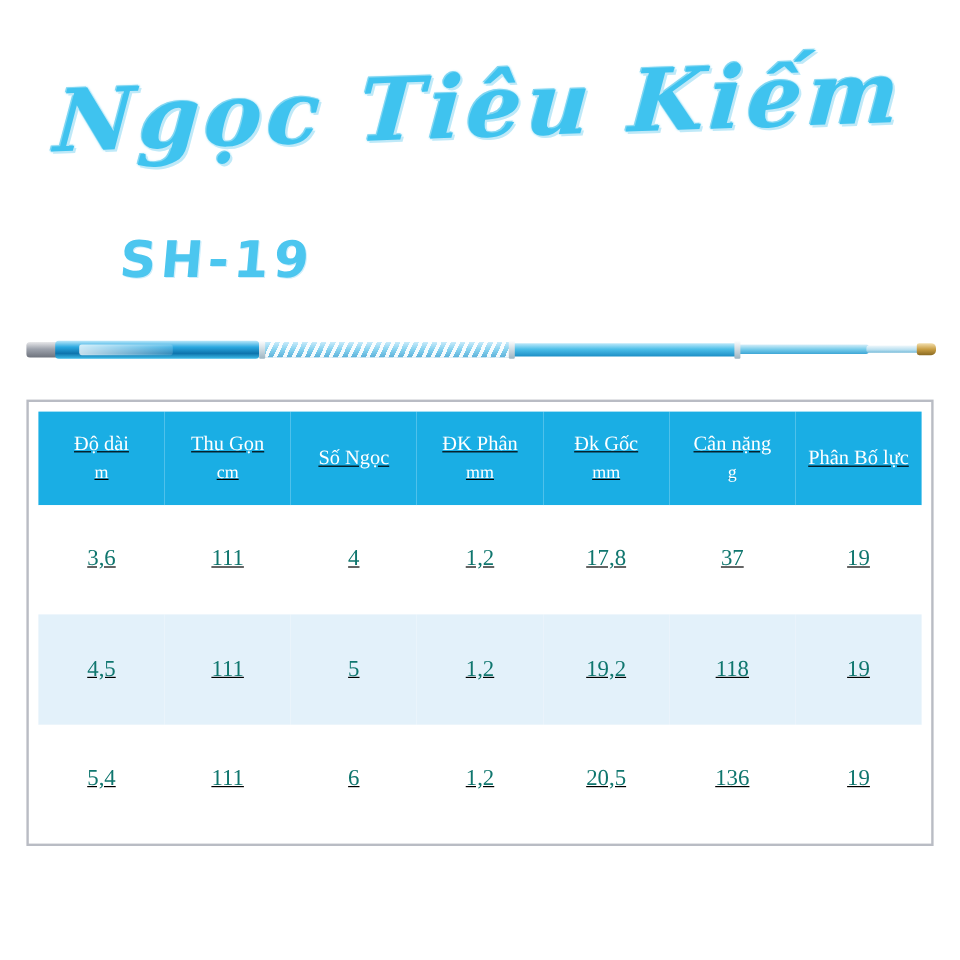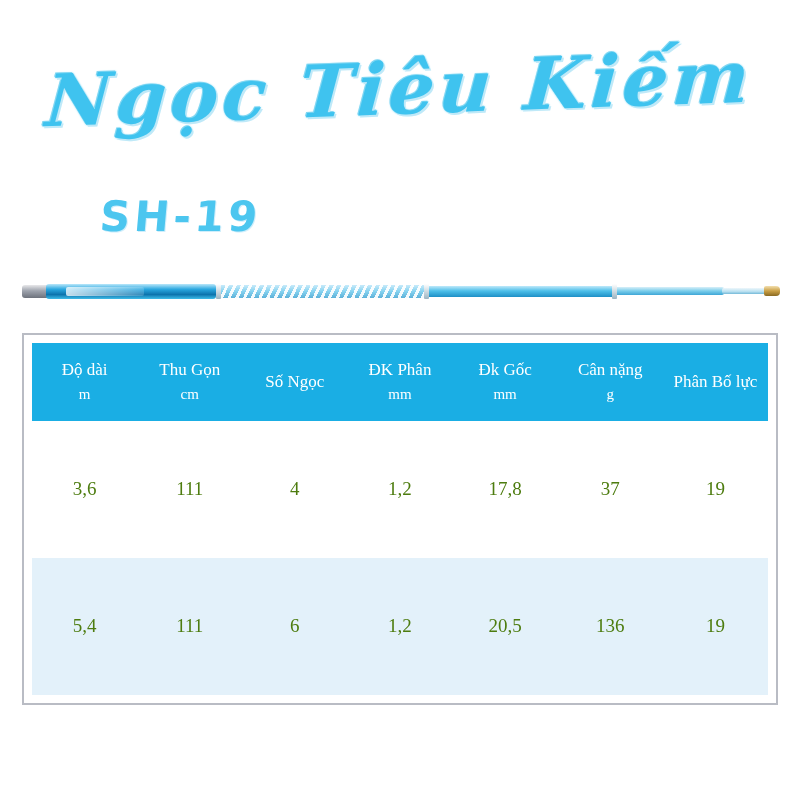--- a/index.html
+++ b/index.html
@@ -156,20 +156,21 @@
   .table-panel {
     position: absolute;
     left: 22px;
     top: 333px;
     width: 756px;
     height: 372px;
     background: #ffffff;
     border: 2px solid #b9bcc4;
     box-sizing: border-box;
     padding: 8px;
+    text-decoration: underline;
   }
   table.spec {
     width: 100%;
     height: 100%;
     border-collapse: collapse;
     table-layout: fixed;
   }
   table.spec thead th {
     background: #1aaee4;
     color: #ffffff;
@@ -181,21 +182,21 @@
     text-align: center;
     font-family: "Liberation Serif", serif;
   }
   th .unit {
     display: block;
     font-size: 15px;
   }
   table.spec tbody td {
     text-align: center;
     font-size: 19px;
-    color: #4d7c0f;
+    color: #0f766e;
     padding: 7px 2px;
     font-family: "Liberation Serif", serif;
   }
   table.spec tbody tr:nth-child(odd) td {
     background: #ffffff;
   }
   table.spec tbody tr:nth-child(even) td {
     background: #e3f1fa;
   }
 </style>
@@ -262,20 +263,29 @@
         <tr>
           <td>3,6</td>
           <td>111</td>
           <td>4</td>
           <td>1,2</td>
           <td>17,8</td>
           <td>37</td>
           <td>19</td>
         </tr>
         <tr>
+          <td>4,5</td>
+          <td>111</td>
+          <td>5</td>
+          <td>1,2</td>
+          <td>19,2</td>
+          <td>118</td>
+          <td>19</td>
+        </tr>
+        <tr>
           <td>5,4</td>
           <td>111</td>
           <td>6</td>
           <td>1,2</td>
           <td>20,5</td>
           <td>136</td>
           <td>19</td>
         </tr>
       </tbody>
     </table>

